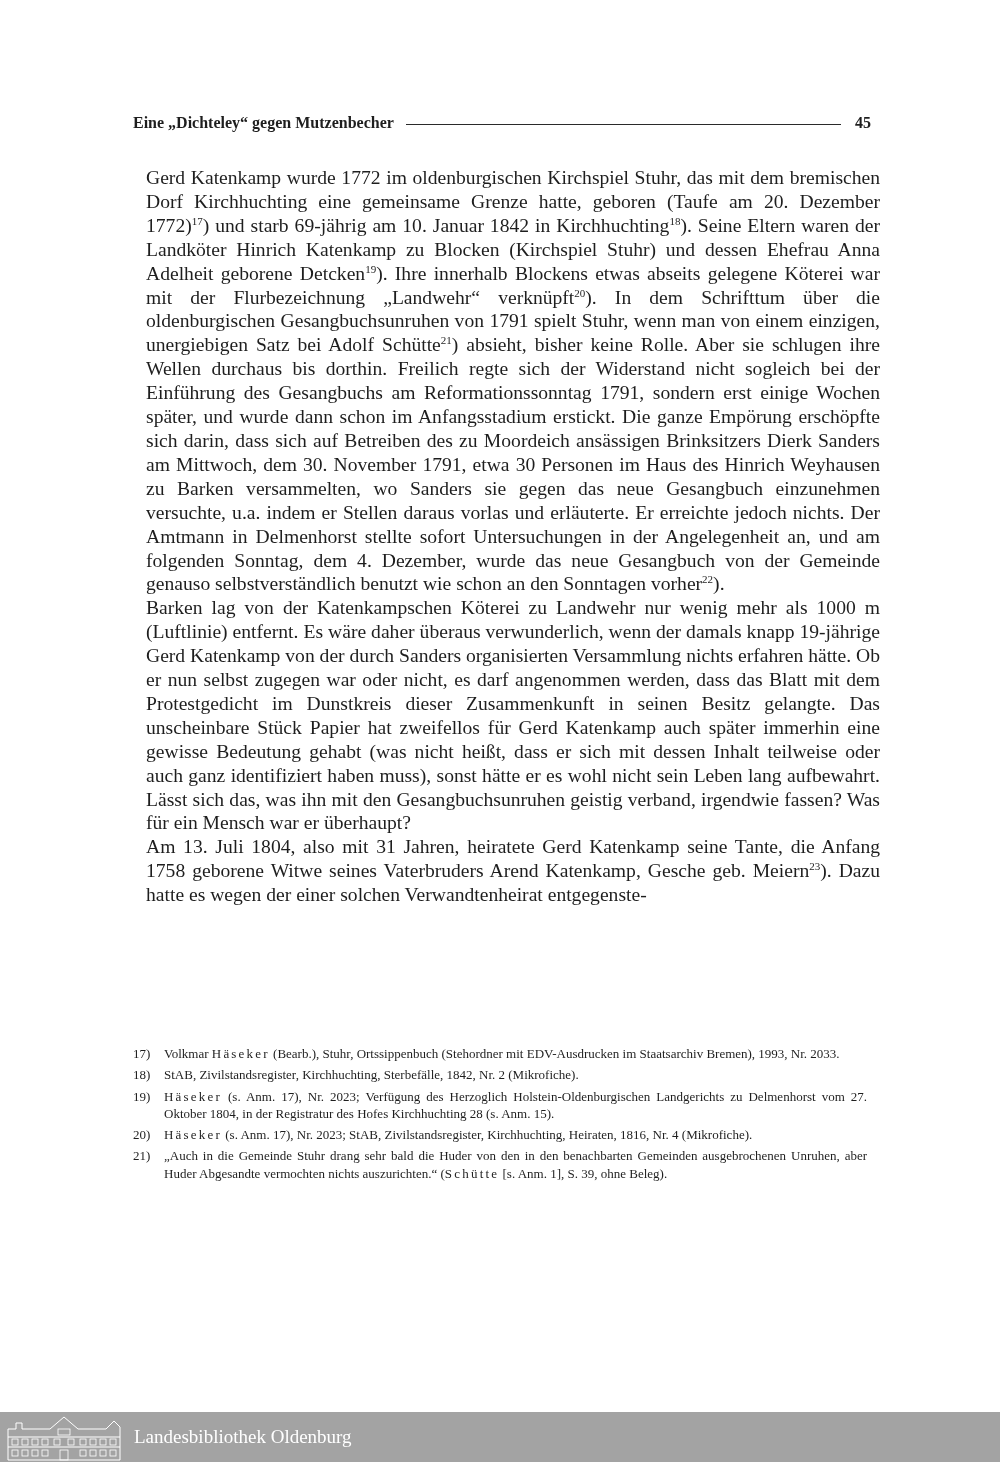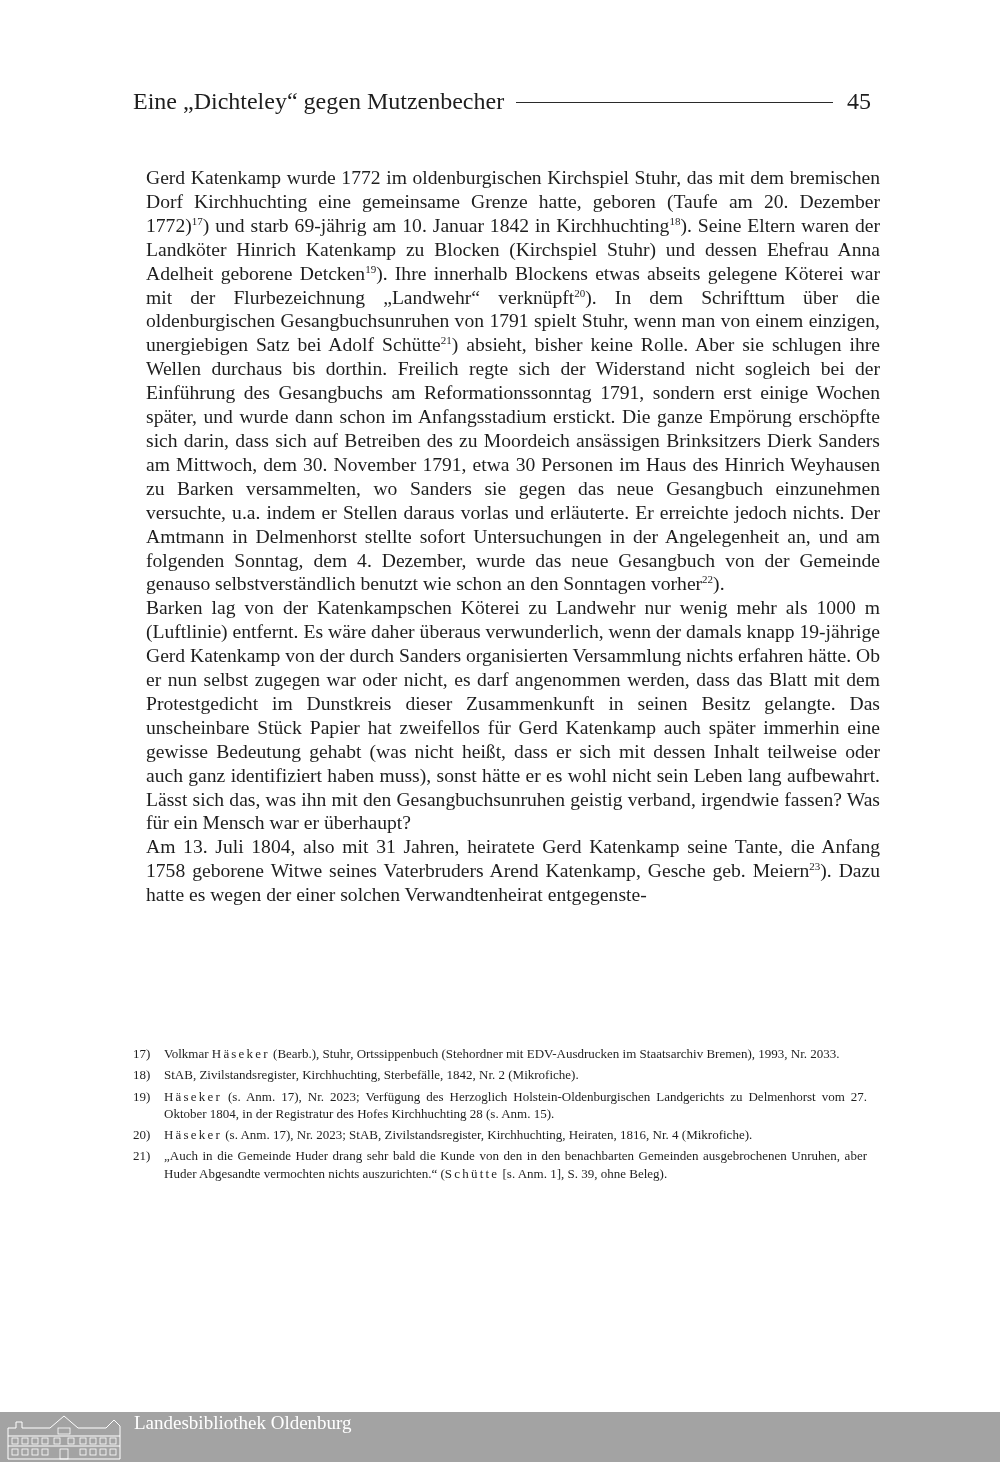--- a/index.html
+++ b/index.html
@@ -1,22 +1,22 @@
 <!DOCTYPE html>
 <html><head>
 <meta charset="utf-8">
 <style>
   html, body { margin: 0; padding: 0; }
   body {
     width: 1000px; height: 1462px; background: #ffffff; position: relative; overflow: hidden;
     font-family: "Liberation Serif", "DejaVu Serif", serif; color: #1e1e1e;
   }
   .running-head {
-    position: absolute; left: 133px; top: 88px; width: 738px; height: 26px;
-    display: flex; align-items: center; font-size: 24px;
+    position: absolute; left: 133px; top: 110px; width: 738px; height: 26px;
+    display: flex; align-items: center; font-size: 16px; font-weight: bold;
   }
   .running-head .title { white-space: nowrap; }
   .running-head .rule { flex: 1; height: 1px; background: #2a2a2a; margin: 2px 14px 0 12px; }
   .running-head .page-no { white-space: nowrap; }
 
   .body-text {
     position: absolute; left: 146px; top: 166px; width: 734px;
     font-size: 19.6px; line-height: 23.9px; text-align: justify; hyphens: manual;
   }
   .body-text p { margin: 0; }
@@ -26,21 +26,21 @@
     position: absolute; left: 133px; top: 1045px; width: 734px;
     font-size: 13px; line-height: 17.3px;
   }
   .fn { display: flex; margin-bottom: 4px; text-align: justify; }
   .fn .num { width: 31px; flex: none; }
   .fn .txt { flex: 1; }
   .spaced { letter-spacing: 2.2px; }
 
   .footer-bar {
     position: absolute; left: 0; top: 1412px; width: 1000px; height: 50px; background: #a3a3a3;
-    display: flex; align-items: flex-start;
+    display: flex; align-items: center;
   }
   .footer-bar .logo { width: 118px; height: 46px; margin-left: 6px; margin-top: 2px; }
   .footer-bar .lib-name { color: #ffffff; font-size: 19px; margin-left: 10px; }
 </style>
 </head>
 <body>
 
 <header class="running-head">
   <span class="title">Eine „Dichteley“ gegen Mutzenbecher</span>
   <span class="rule"></span>
@@ -65,21 +65,21 @@
   <div class="fn">
       <span class="num">19)</span>
       <span class="txt"><span class="spaced">Häseker</span><span> (s. Anm. 17), Nr. 2023; Verfügung des Herzoglich Holstein-Oldenburgischen Landgerichts zu Delmenhorst vom 27. Oktober 1804, in der Registratur des Hofes Kirchhuchting 28 (s. Anm. 15).</span></span>
     </div>
   <div class="fn">
       <span class="num">20)</span>
       <span class="txt"><span class="spaced">Häseker</span><span> (s. Anm. 17), Nr. 2023; StAB, Zivilstandsregister, Kirchhuchting, Heiraten, 1816, Nr. 4 (Mikrofiche).</span></span>
     </div>
   <div class="fn">
       <span class="num">21)</span>
-      <span class="txt"><span>„Auch in die Gemeinde Huder drang sehr bald die Kunde von den in den benachbarten Gemeinden ausgebrochenen Unruhen, aber Huder Abgesandte vermochten nichts auszurichten.“ (</span><span class="spaced">Schütte</span><span> [s. Anm. 1], S. 39, ohne Beleg).</span></span>
+      <span class="txt"><span>„Auch in die Gemeinde Stuhr drang sehr bald die Huder von den in den benachbarten Gemeinden ausgebrochenen Unruhen, aber Huder Abgesandte vermochten nichts auszurichten.“ (</span><span class="spaced">Schütte</span><span> [s. Anm. 1], S. 39, ohne Beleg).</span></span>
     </div>
 </section>
 
 <footer class="footer-bar">
   <svg class="logo" viewBox="0 0 118 46" fill="none" stroke="#ffffff" stroke-width="1">
     <path d="M2 45 V14 H10 V8 H16 V14 H44 L58 2 L72 14 H100 L108 6 L114 12 V45 Z"></path>
     <line x1="2" y1="22" x2="114" y2="22"></line>
     <line x1="2" y1="32" x2="114" y2="32"></line>
     <g stroke-width="0.8">
       <rect x="6" y="24" width="6" height="6"></rect>

